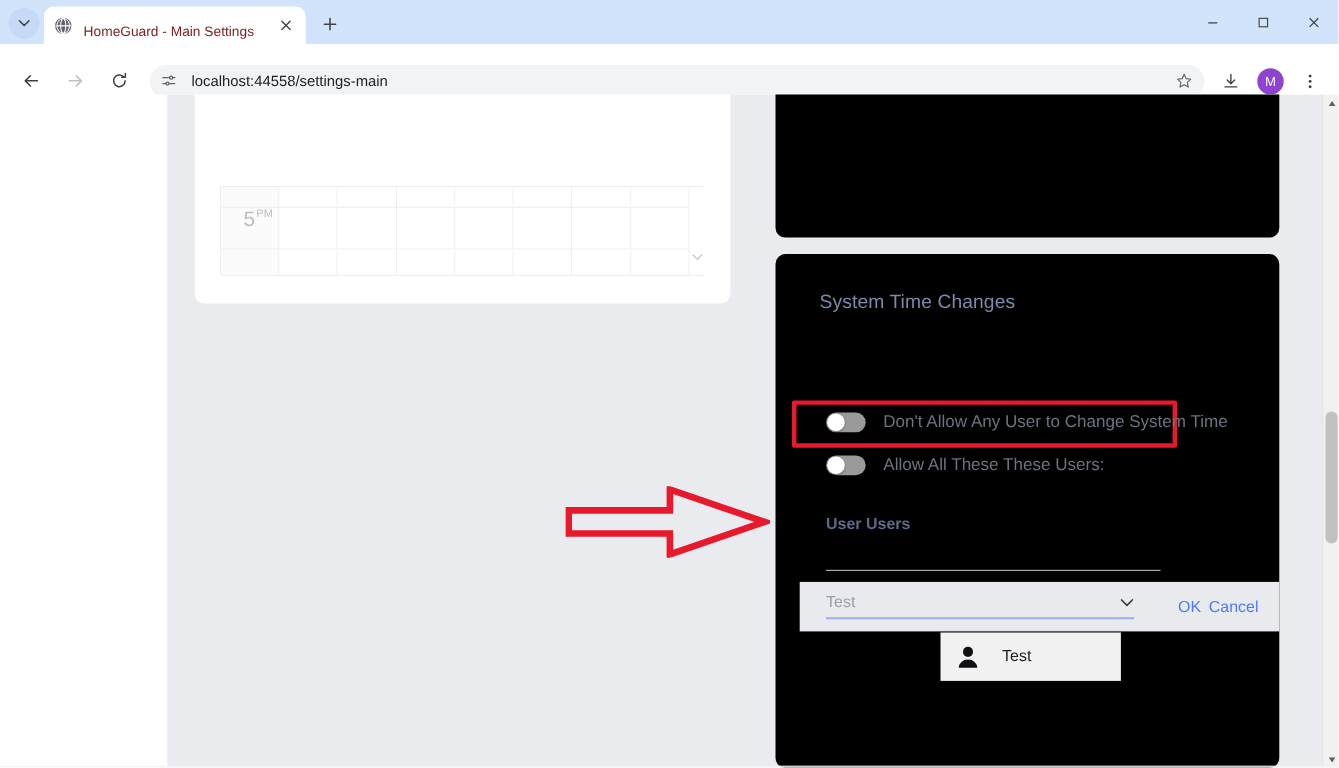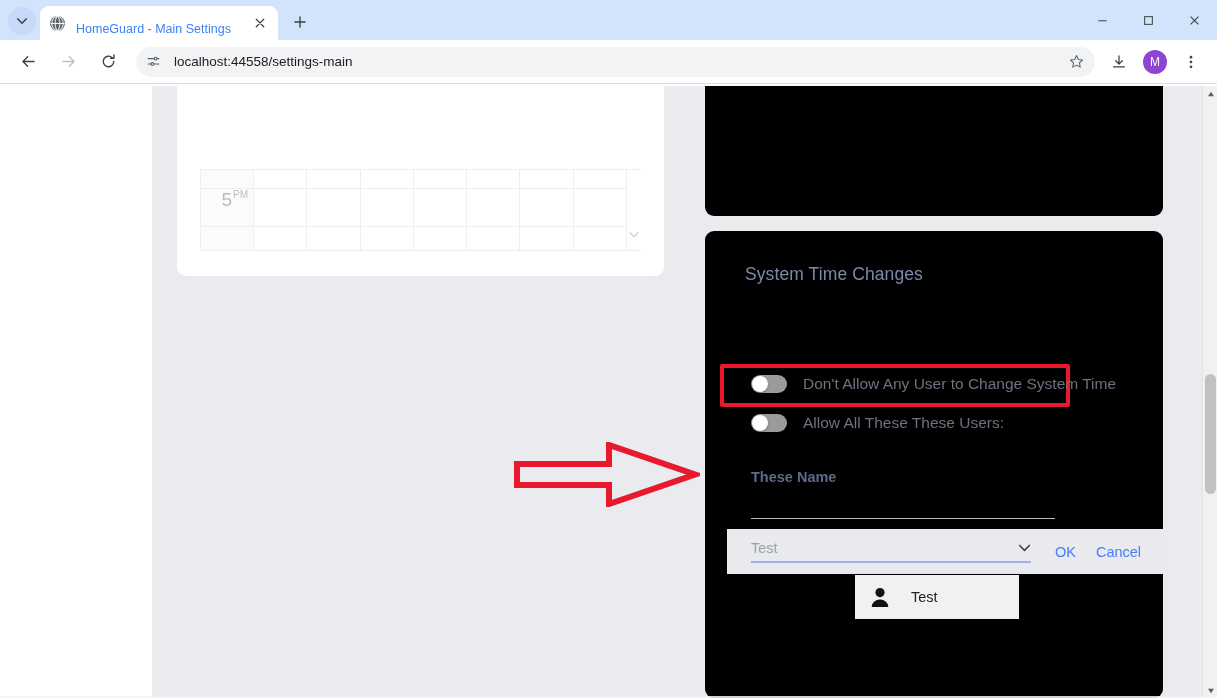--- a/index.html
+++ b/index.html
@@ -30,21 +30,21 @@
     height: 34px; width: 238px; background: #ffffff;
     border-radius: 9px 9px 0 0;
     display: flex; align-items: center; padding: 0 9px;
     flex: 0 0 auto; position: relative;
   }
   .tab-favicon {
     width: 17px; height: 17px; flex: 0 0 auto;
     margin-right: 10px; display: flex; align-items: center; justify-content: center;
   }
   .tab-title {
-    font-size: 12.5px; color: #3b82f6; white-space: nowrap;
+    font-size: 12.5px; color: #7f1d1d; white-space: nowrap;
     overflow: hidden; text-overflow: ellipsis; flex: 1 1 auto; margin-top: 12px;
   }
   .tab-close {
     width: 18px; height: 18px; flex: 0 0 auto;
     display: flex; align-items: center; justify-content: center;
     border-radius: 50%;
   }
   .tab-close svg { width: 10px; height: 10px; }
   .new-tab {
     width: 28px; height: 28px; margin: 0 0 4px 8px;
@@ -61,20 +61,21 @@
     width: 46px; height: 34px;
     display: flex; align-items: center; justify-content: center;
   }
   .winbtn svg { width: 11px; height: 11px; }
 
   
   .toolbar {
     height: 44px; background: #ffffff;
     display: flex; align-items: center; padding: 0 8px;
     border-bottom: 1px solid #dadce0;
+    margin-top: 12px;
   }
   .navbtn {
     width: 30px; height: 30px; margin: 0 5px;
     display: flex; align-items: center; justify-content: center;
     border-radius: 50%; flex: 0 0 auto;
   }
   .navbtn svg { width: 17px; height: 17px; }
 
   .omnibox {
     flex: 1 1 auto; height: 30px; background: #f1f3f4;
@@ -227,21 +228,21 @@
   }
   .combo {
     position: relative; margin-left: 24px; width: 280px;
     display: flex; align-items: center; justify-content: space-between;
     padding-bottom: 5px; border-bottom: 2px solid #a0b0f0;
     flex: 0 0 auto;
   }
   .combo-val { font-size: 14.5px; color: #9aa0a6; }
   .combo-caret { display: flex; align-items: center; }
   .edit-actions {
-    display: flex; gap: 20px; margin-left: 24px;
+    display: flex; gap: 7px; margin-left: 40px;
     font-size: 14.5px; color: #4a7bfc;
   }
 
   .dd-menu {
     position: absolute; left: 150px; top: 344px;
     width: 164px; height: 44px; background: #f1f1f1;
     box-shadow: 0 2px 6px rgba(0,0,0,.22);
     display: flex; align-items: center; padding-left: 14px;
   }
   .dd-person { width: 22px; height: 22px; flex: 0 0 auto; }
@@ -431,21 +432,21 @@
           <span class="toggle-label">Don't Allow Any User to Change System Time</span>
         </div>
 
         <div class="toggle-row" id="toggle-row-2">
           <span class="switch">
             <span class="knob"></span>
           </span>
           <span class="toggle-label">Allow All These These Users:</span>
         </div>
 
-        <div class="col-header">These Name</div>
+        <div class="col-header">User Users</div>
         <div class="col-underline"></div>
 
         <div class="edit-row">
           <div class="combo">
             <span class="combo-val">Test</span>
             <span class="combo-caret">
               <svg viewBox="0 0 14 9" width="13" height="8">
                 <path d="M1.5 1.6 L7 7.2 L12.5 1.6" fill="none" stroke="#3c4043" stroke-width="1.7" stroke-linecap="round" stroke-linejoin="round"></path>
               </svg>
             </span>

